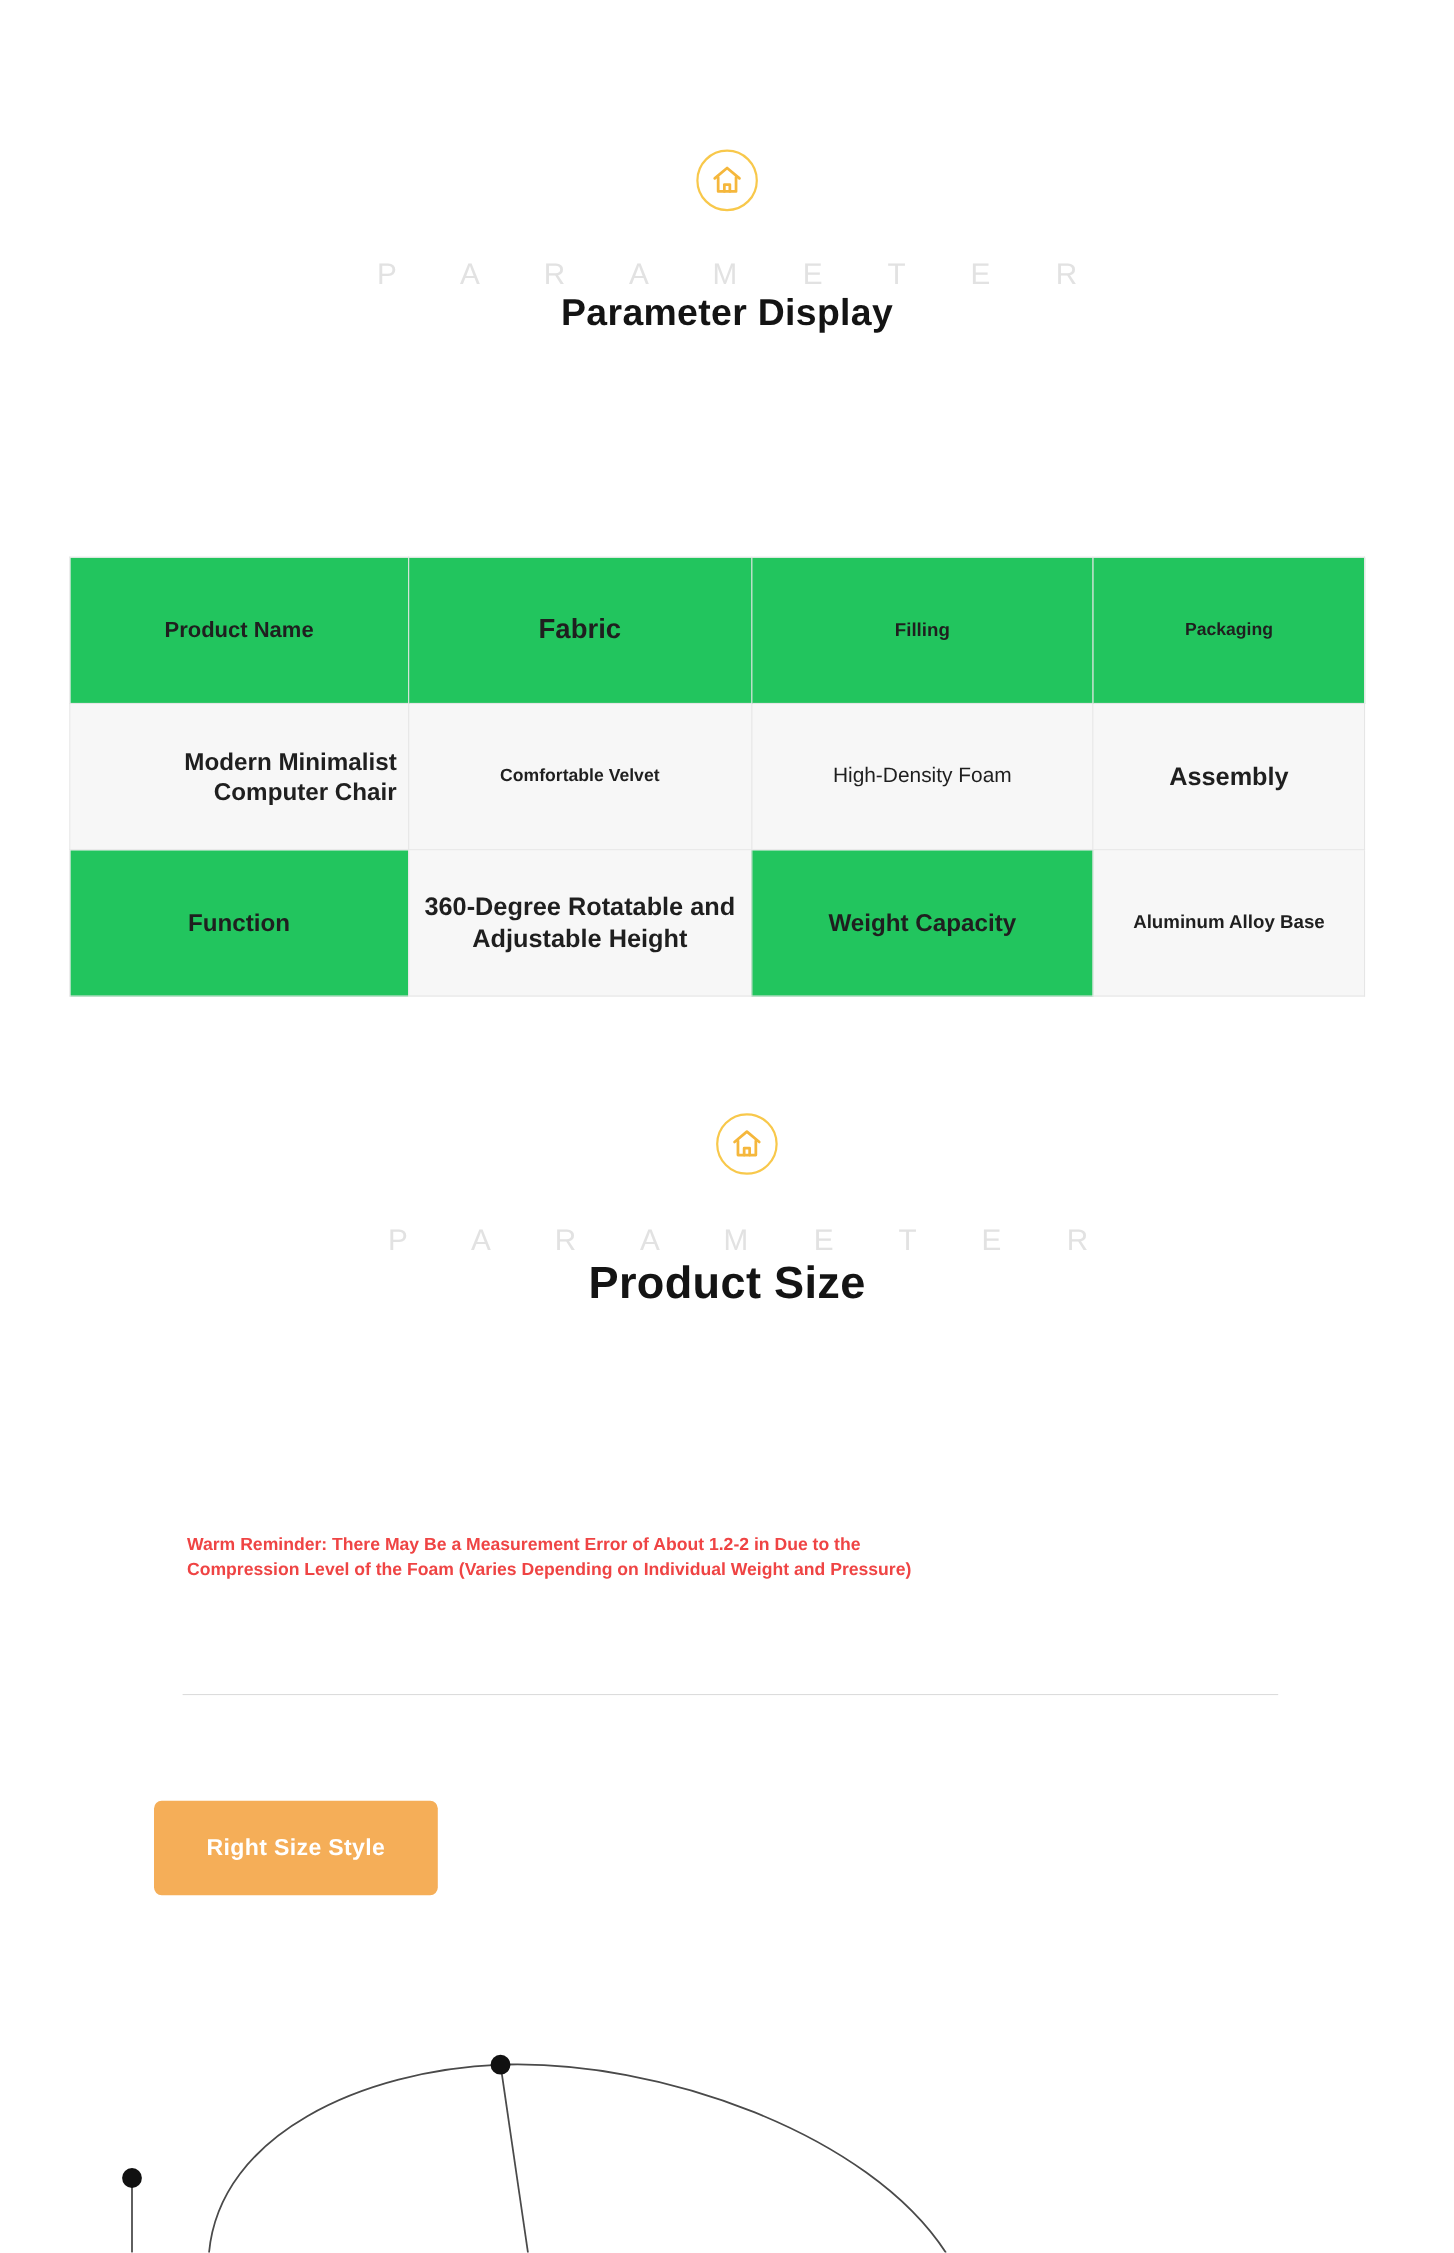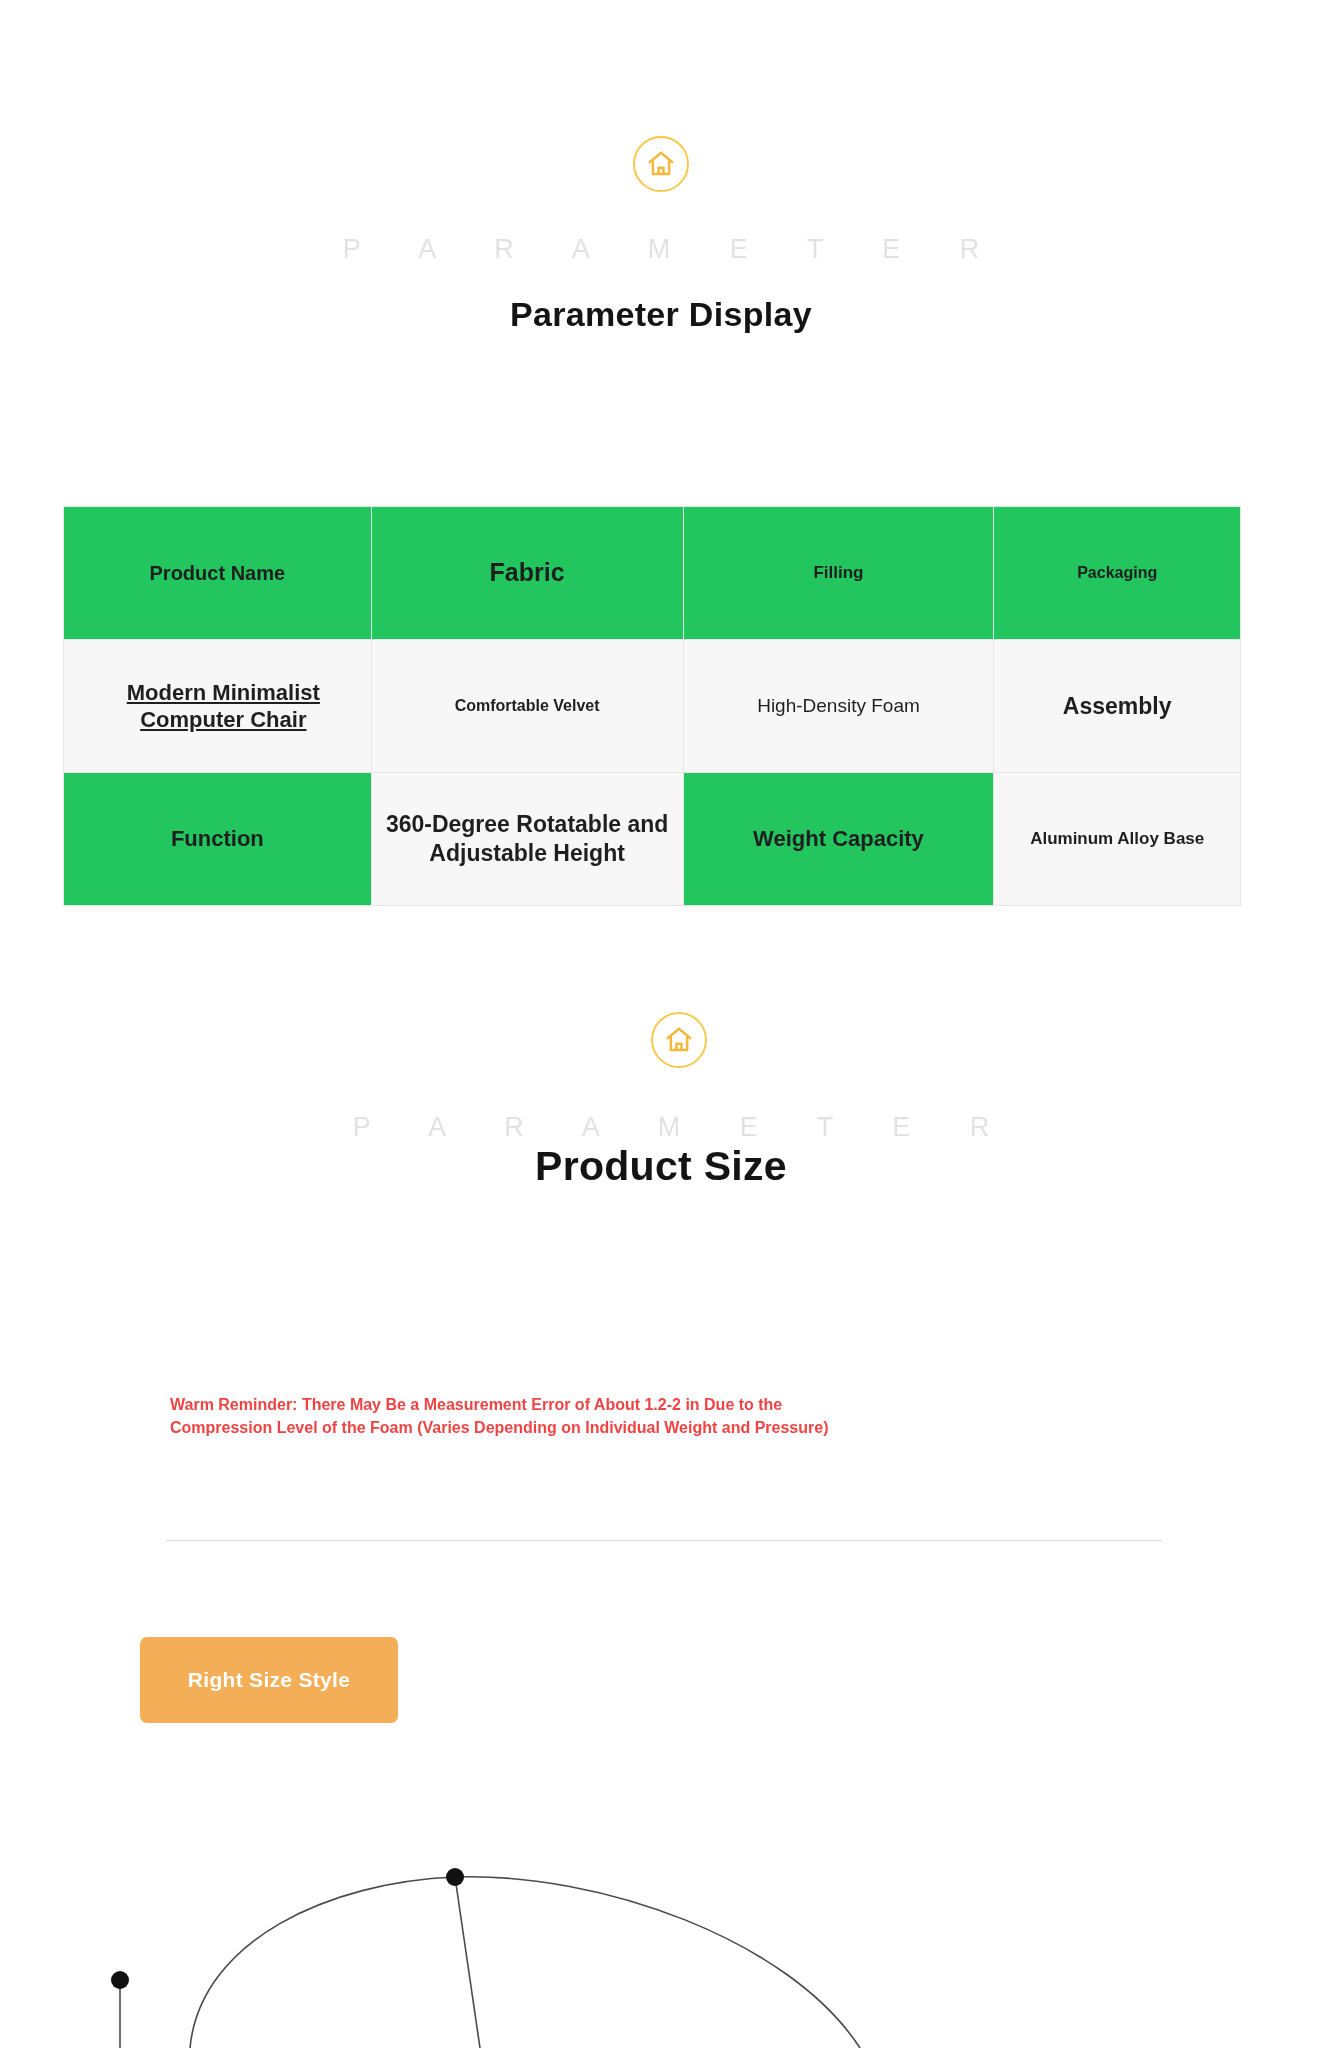--- a/index.html
+++ b/index.html
@@ -146,33 +146,33 @@
 
 <div class="section" style="top:136px;">
   <div class="home-badge">
     <svg width="30" height="30" viewBox="0 0 24 24" fill="none" stroke="#f5b73c" stroke-width="2" stroke-linecap="round" stroke-linejoin="round">
       <path d="M3 10.5 12 3l9 7.5"></path>
       <path d="M5.5 9.8V20h13V9.8"></path>
       <path d="M10 20v-5h4v5"></path>
     </svg>
   </div>
   <div class="param-word" style="margin-top:42px;">P A R A M E T E R</div>
-  <div class="section-title" style="margin-top:30px;">Parameter Display</div>
+  <div class="section-title" style="">Parameter Display</div>
 </div>
 
 <table class="param-table">
   <tbody>
     <tr>
       <td class="cell-peach col-1 t-bold-20">Product Name</td>
       <td class="cell-peach col-2 t-bold-24">Fabric</td>
       <td class="cell-peach col-3 t-bold-17">Filling</td>
       <td class="cell-peach col-4 t-bold-16">Packaging</td>
     </tr>
     <tr>
-      <td class="cell-grey col-1 t-bold-22" style="text-align:center;padding-left:22px;text-decoration:underline;">Modern Minimalist Computer Chair</td>
+      <td class="cell-grey col-1 t-bold-22" style="text-align:right;padding-left:22px;">Modern Minimalist Computer Chair</td>
       <td class="cell-grey col-2 t-bold-16">Comfortable Velvet</td>
       <td class="cell-grey col-3 t-reg-19">High-Density Foam</td>
       <td class="cell-grey col-4 t-bold-19">Assembly</td>
     </tr>
     <tr>
       <td class="cell-peach col-1 t-bold-22">Function</td>
       <td class="cell-grey col-2 t-bold-19">360-Degree Rotatable and Adjustable Height</td>
       <td class="cell-peach col-3 t-bold-22">Weight Capacity</td>
       <td class="cell-grey col-4 t-bold-17">Aluminum Alloy Base</td>
     </tr>

